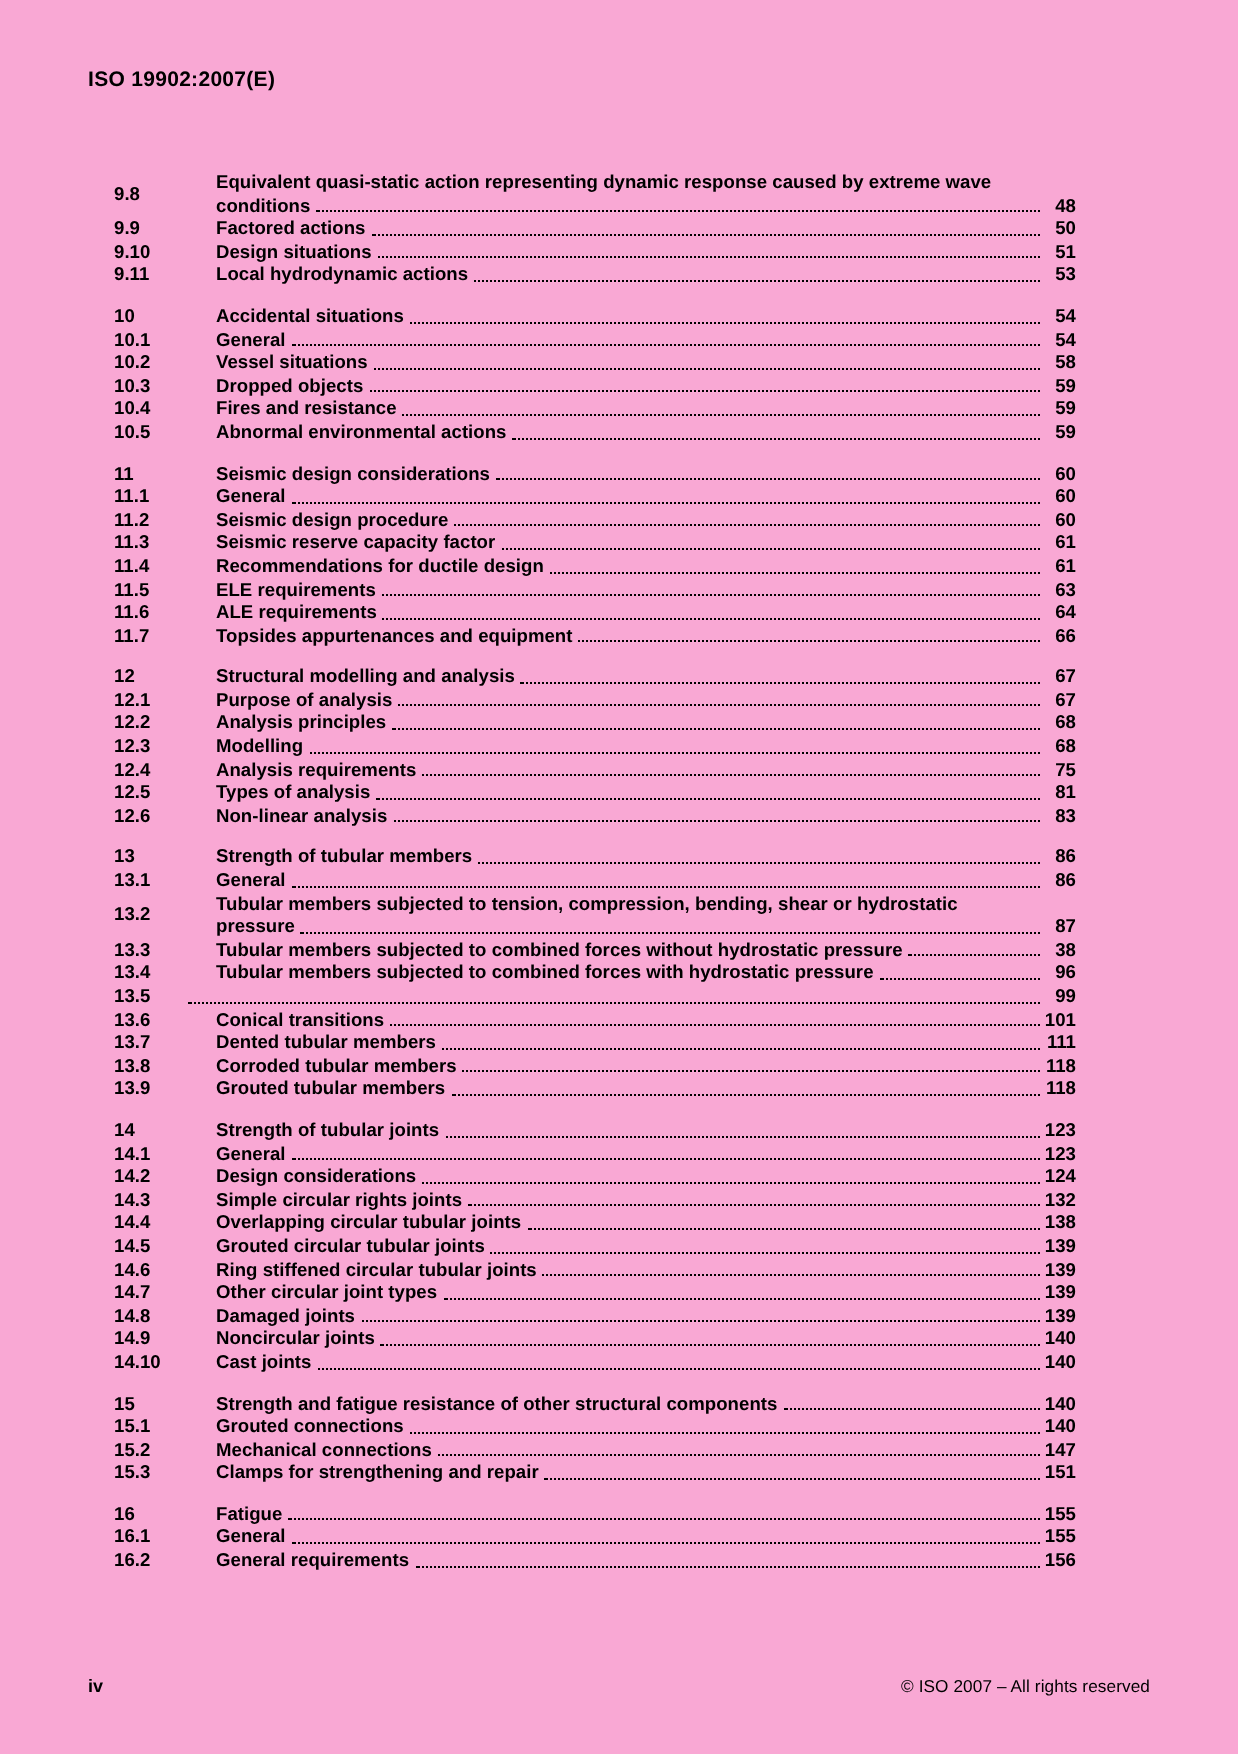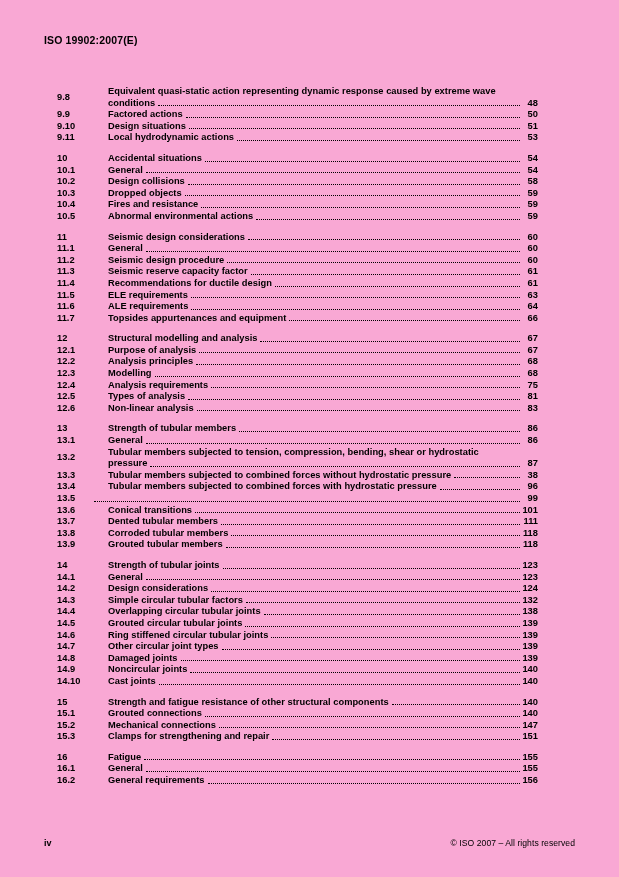--- a/index.html
+++ b/index.html
@@ -178,21 +178,21 @@
           <div class="toc-num">10.1</div>
           <div class="toc-body">
             <span class="toc-title">General</span>
             <span class="toc-lead"></span>
             <span class="toc-page">54</span>
           </div>
         </div>
         <div class="toc-entry">
           <div class="toc-num">10.2</div>
           <div class="toc-body">
-            <span class="toc-title">Design collisions</span>
+            <span class="toc-title">Vessel situations</span>
             <span class="toc-lead"></span>
             <span class="toc-page">58</span>
           </div>
         </div>
         <div class="toc-entry">
           <div class="toc-num">10.3</div>
           <div class="toc-body">
             <span class="toc-title">Dropped objects</span>
             <span class="toc-lead"></span>
             <span class="toc-page">59</span>
@@ -444,21 +444,21 @@
           <div class="toc-num">14.2</div>
           <div class="toc-body">
             <span class="toc-title">Design considerations</span>
             <span class="toc-lead"></span>
             <span class="toc-page">124</span>
           </div>
         </div>
         <div class="toc-entry">
           <div class="toc-num">14.3</div>
           <div class="toc-body">
-            <span class="toc-title">Simple circular tubular factors</span>
+            <span class="toc-title">Simple circular rights joints</span>
             <span class="toc-lead"></span>
             <span class="toc-page">132</span>
           </div>
         </div>
         <div class="toc-entry">
           <div class="toc-num">14.4</div>
           <div class="toc-body">
             <span class="toc-title">Overlapping circular tubular joints</span>
             <span class="toc-lead"></span>
             <span class="toc-page">138</span>

